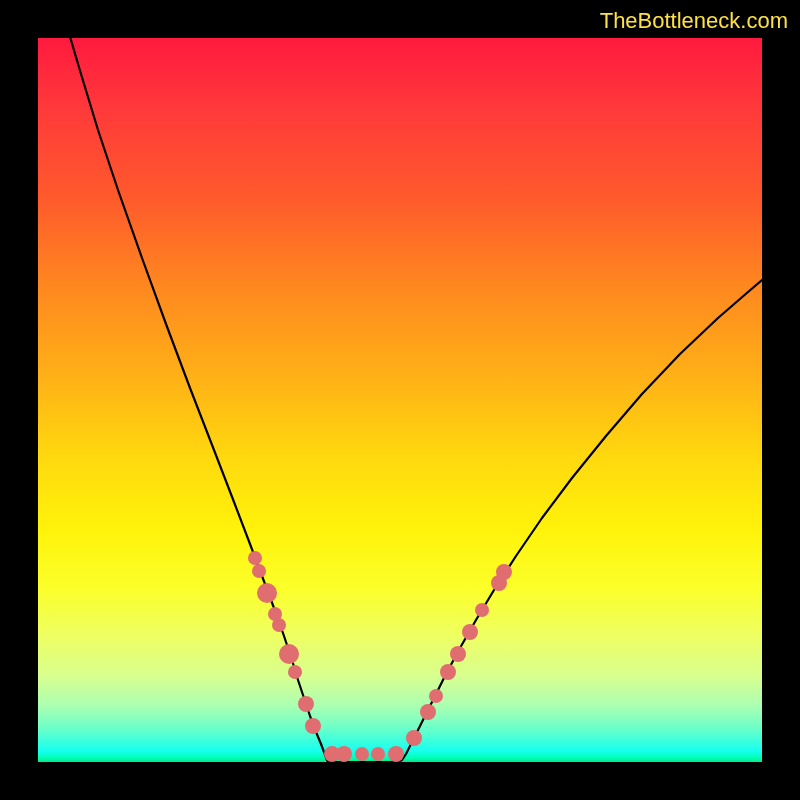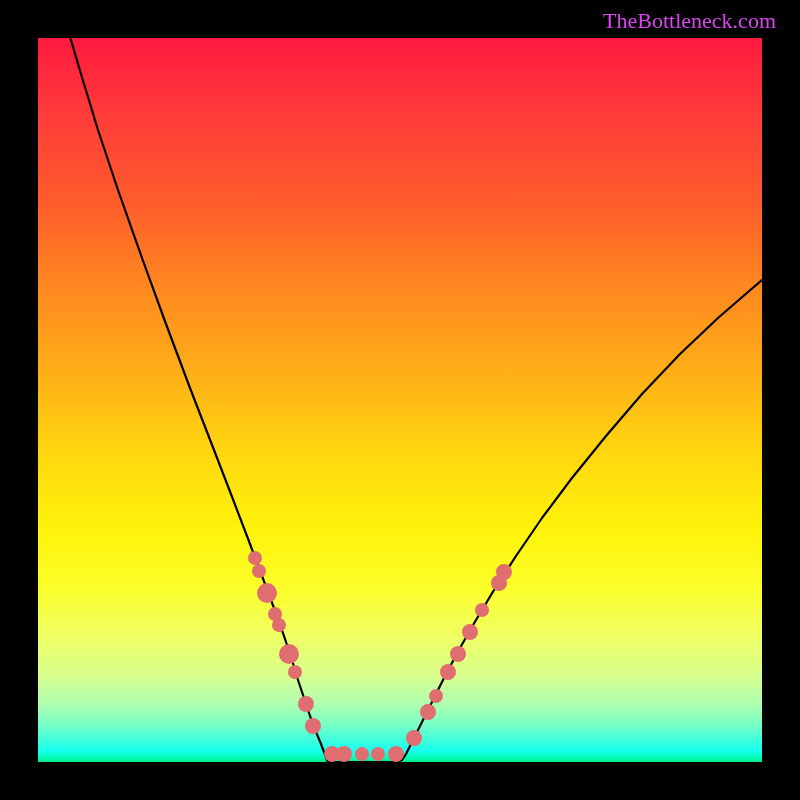--- a/index.html
+++ b/index.html
@@ -6,24 +6,24 @@
   html, body { width: 800px; height: 800px; overflow: hidden; background: #000; }
   .container {
     width: 800px;
     height: 800px;
     background: #000;
     position: relative;
   }
   .watermark {
     position: absolute;
     top: 8px;
-    right: 24px;
-    font-family: Liberation Serif, serif;
+    right: 12px;
+    font-family: Liberation Sans, sans-serif;
     font-size: 22px;
-    color: #d946ef;
+    color: #fde047;
     font-weight: 400;
     z-index: 10;
   }
   .plot-area {
     position: absolute;
     left: 38px;
     top: 38px;
     width: 724px;
     height: 724px;
     background: linear-gradient(to bottom,

